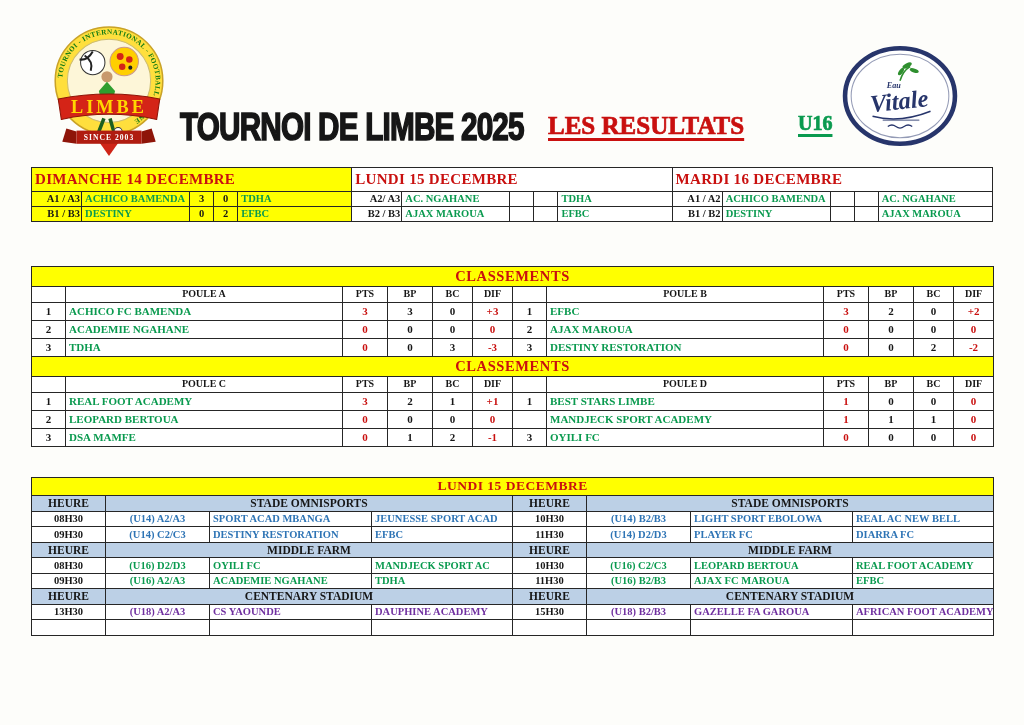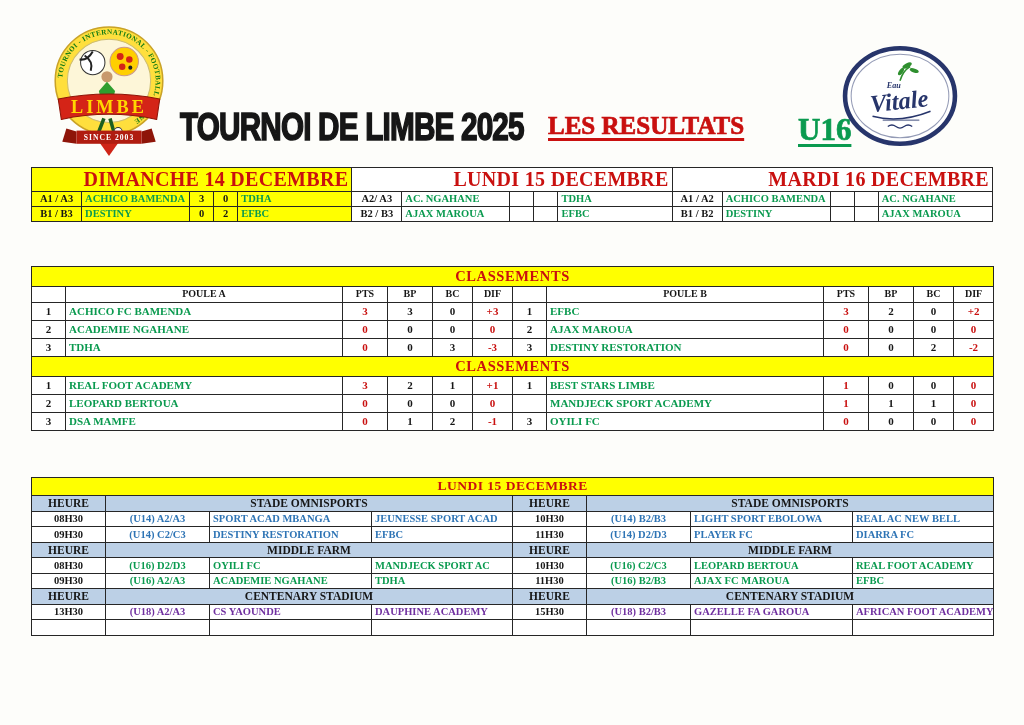--- a/index.html
+++ b/index.html
@@ -8,36 +8,36 @@
 
   
   .logo-limbe{position:absolute;left:48px;top:24px;width:122px;height:134px;}
   .logo-vitale{position:absolute;left:842px;top:44px;width:116px;height:104px;}
   .title-black{position:absolute;left:180px;top:106px;font-family:"Liberation Sans",sans-serif;
     font-weight:700;font-size:38px;color:#161616;-webkit-text-stroke:1.6px #161616;
     letter-spacing:-1px;white-space:nowrap;transform:scaleX(0.78);transform-origin:left center;}
   .title-red{position:absolute;left:548px;top:112px;font-size:25px;font-weight:bold;color:#c9100f;
     -webkit-text-stroke:0.7px #c9100f;text-decoration:underline;text-decoration-thickness:3px;
     text-underline-offset:4px;white-space:nowrap;}
-  .title-green{position:absolute;left:798px;top:112px;font-size:31px;font-weight:bold;color:#0a9a4f;
+  .title-green{position:absolute;left:798px;top:112px;font-size:20px;font-weight:bold;color:#0a9a4f;
     -webkit-text-stroke:0.7px #0a9a4f;text-decoration:underline;text-decoration-thickness:3px;
     text-underline-offset:4px;white-space:nowrap;}
 
   
   table{border-collapse:collapse;table-layout:fixed;width:962px;position:absolute;left:31px;background:#fff;}
   td{border:1px solid #262626;overflow:hidden;white-space:nowrap;padding:0 3px;vertical-align:middle;line-height:1.05;}
   #fixtures{top:167px}
   #standings{top:266px}
   #schedule{top:477px}
 
   
   #fixtures td{font-weight:bold;font-size:10.5px;height:14px;}
-  #fixtures tr.dh td{height:23px;font-size:20px;color:#c9100f;text-align:right;letter-spacing:.3px;}
+  #fixtures tr.dh td{height:23px;font-size:15px;color:#c9100f;text-align:left;letter-spacing:.3px;}
   .hl{background:#ffff00;}
-  .code{text-align:center;color:#161616;padding:0 1px;}
+  .code{text-align:right;color:#161616;padding:0 1px;}
   .team{color:#0a9a4f;}
   .score{text-align:center;color:#161616;}
 
   
   #standings td{font-weight:bold;font-size:11px;height:17px;}
   #standings tr.banner td{height:19px;background:#ffff00;color:#c9100f;font-size:14.5px;text-align:center;letter-spacing:.6px;}
   #standings tr.ph td{height:15px;font-size:10px;text-align:center;color:#161616;}
   .rank{text-align:center;color:#161616;}
   .steam{color:#0a9a4f;}
   .pts,.dif{text-align:center;color:#c9100f;}
@@ -237,20 +237,34 @@
       <td class="rank">3</td>
       <td class="steam">DESTINY RESTORATION</td>
       <td class="pts">0</td>
       <td class="num">0</td>
       <td class="num">2</td>
       <td class="dif">-2</td>
     </tr>
     <tr class="banner">
           <td colspan="12">CLASSEMENTS</td>
         </tr>
+    <tr class="ph">
+      <td></td>
+      <td>POULE C</td>
+      <td>PTS</td>
+      <td>BP</td>
+      <td>BC</td>
+      <td>DIF</td>
+      <td></td>
+      <td>POULE D</td>
+      <td>PTS</td>
+      <td>BP</td>
+      <td>BC</td>
+      <td>DIF</td>
+    </tr>
     <tr>
       <td class="rank">1</td>
       <td class="steam">REAL FOOT ACADEMY</td>
       <td class="pts">3</td>
       <td class="num">2</td>
       <td class="num">1</td>
       <td class="dif">+1</td>
       <td class="rank">1</td>
       <td class="steam">BEST STARS LIMBE</td>
       <td class="pts">1</td>

